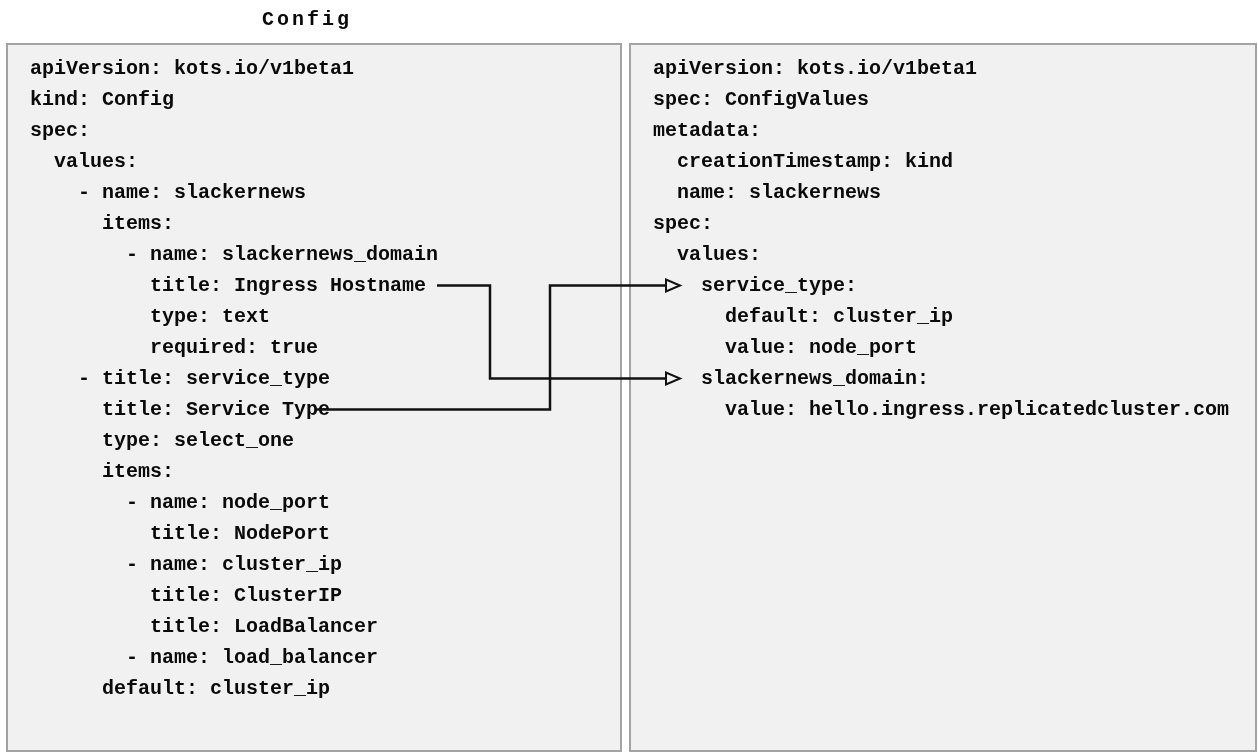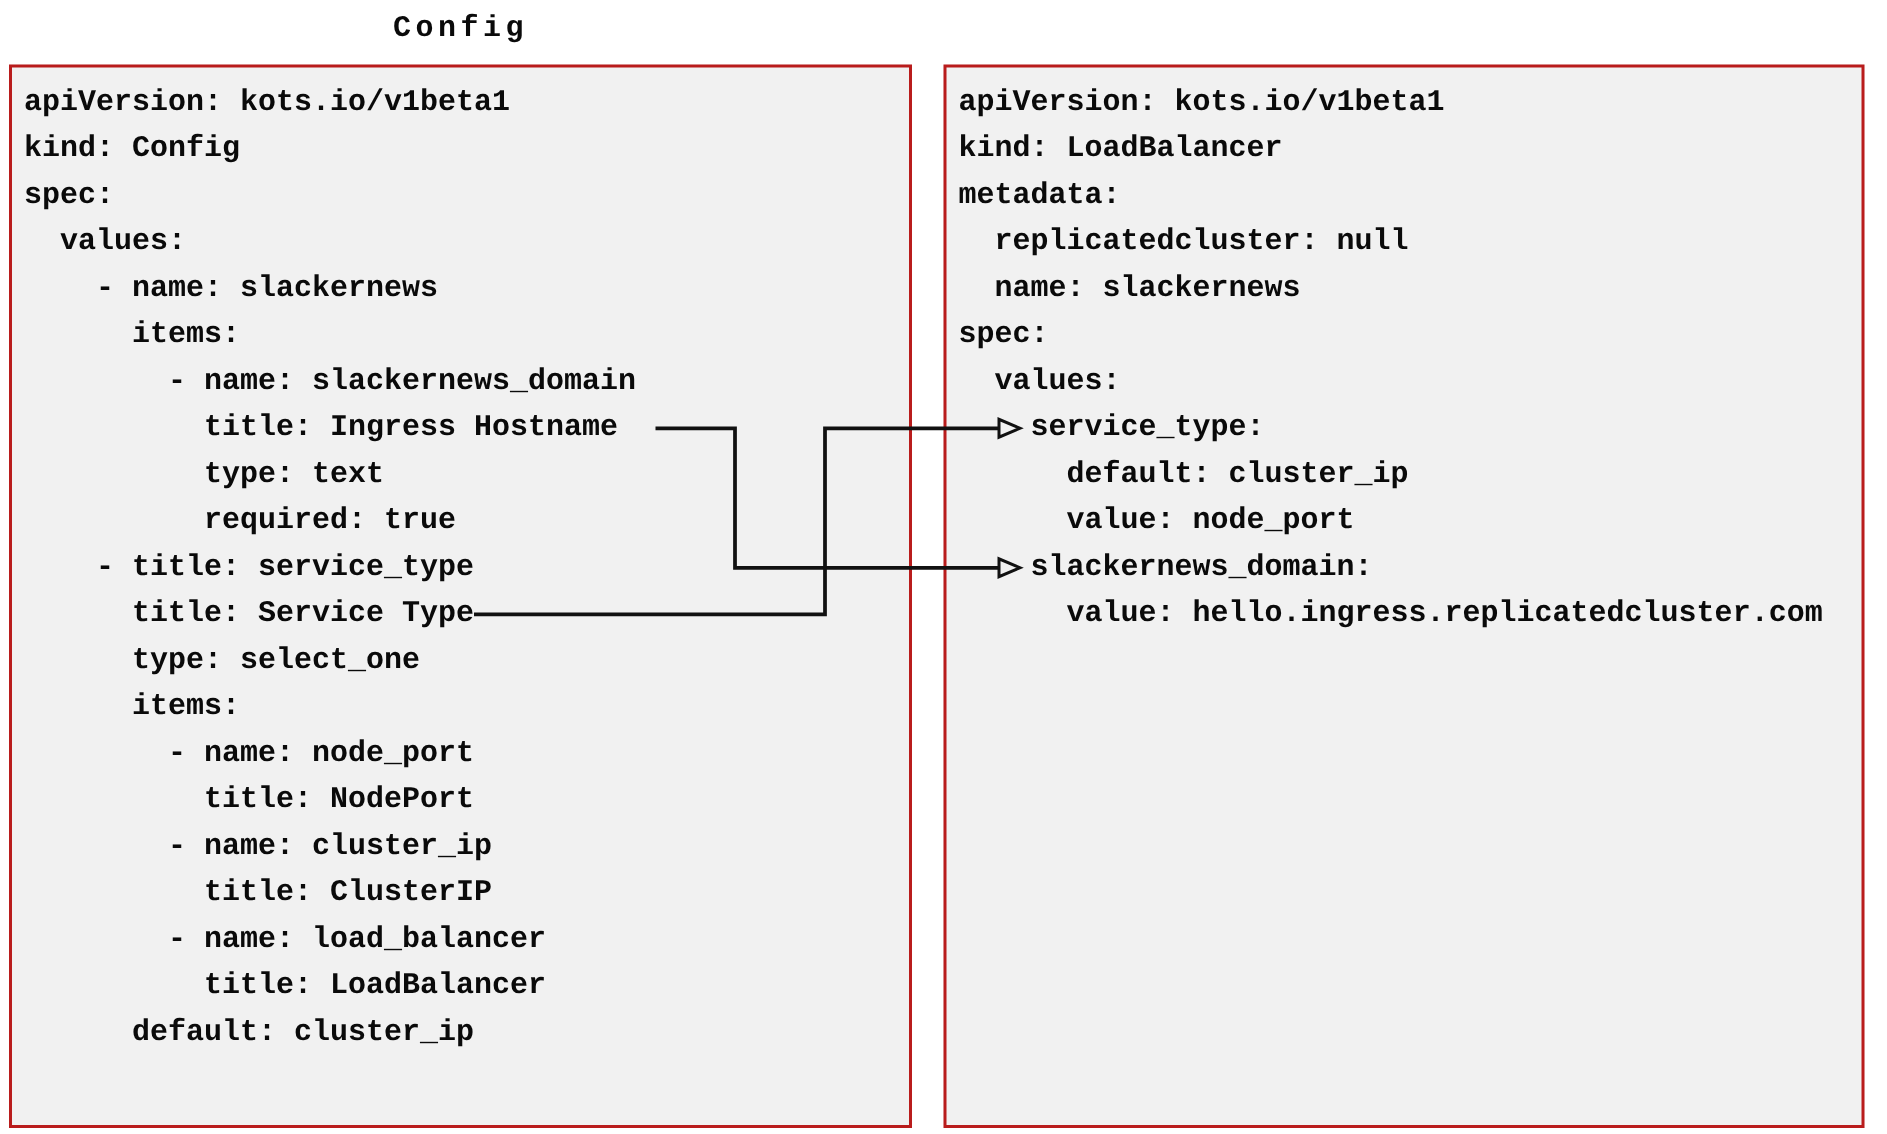--- a/index.html
+++ b/index.html
@@ -25,22 +25,22 @@
     color: #0a0a0a;
     white-space: pre;
   }
   .panel-title.left  { left: 6px;   width: 602px; }
   .panel-title.right { left: 629px; width: 614px; }
   .panel {
     position: absolute;
     top: 43px;
     height: 697px;
     background: #f1f1f1;
-    border: 2px solid #b91c1c;
-    padding: 8px 0 0 8px;
+    border: 2px solid #a3a3a3;
+    padding: 8px 0 0 22px;
     box-sizing: content-box;
   }
   .panel.left  { left: 6px;   width: 590px; }  
   .panel.right { left: 629px; width: 602px; }  
   .code-line {
     height: 31px;
     line-height: 31px;
     font-size: 20px;
     font-weight: 700;
     color: #0a0a0a;
@@ -79,30 +79,30 @@
     <div class="code-line">          type: text</div>
     <div class="code-line">          required: true</div>
     <div class="code-line">    - title: service_type</div>
     <div class="code-line">      title: Service Type</div>
     <div class="code-line">      type: select_one</div>
     <div class="code-line">      items:</div>
     <div class="code-line">        - name: node_port</div>
     <div class="code-line">          title: NodePort</div>
     <div class="code-line">        - name: cluster_ip</div>
     <div class="code-line">          title: ClusterIP</div>
+    <div class="code-line">          title: LoadBalancer</div>
     <div class="code-line">        - name: load_balancer</div>
-    <div class="code-line">          title: LoadBalancer</div>
     <div class="code-line">      default: cluster_ip</div>
   </div>
 
   <div class="panel right">
     <div class="code-line">apiVersion: kots.io/v1beta1</div>
-    <div class="code-line">kind: LoadBalancer</div>
+    <div class="code-line">spec: ConfigValues</div>
     <div class="code-line">metadata:</div>
-    <div class="code-line">  replicatedcluster: null</div>
+    <div class="code-line">  creationTimestamp: kind</div>
     <div class="code-line">  name: slackernews</div>
     <div class="code-line">spec:</div>
     <div class="code-line">  values:</div>
     <div class="code-line">    service_type:</div>
     <div class="code-line">      default: cluster_ip</div>
     <div class="code-line">      value: node_port</div>
     <div class="code-line">    slackernews_domain:</div>
     <div class="code-line">      value: hello.ingress.replicatedcluster.com</div>
   </div>
 

